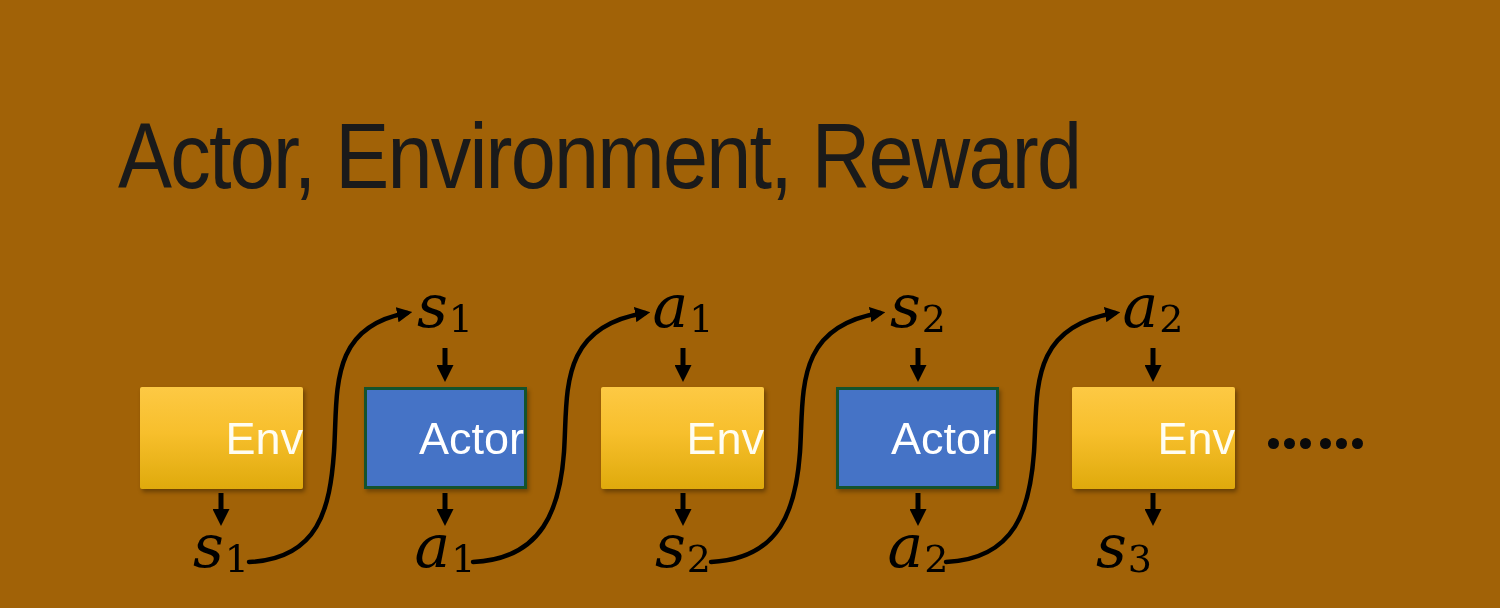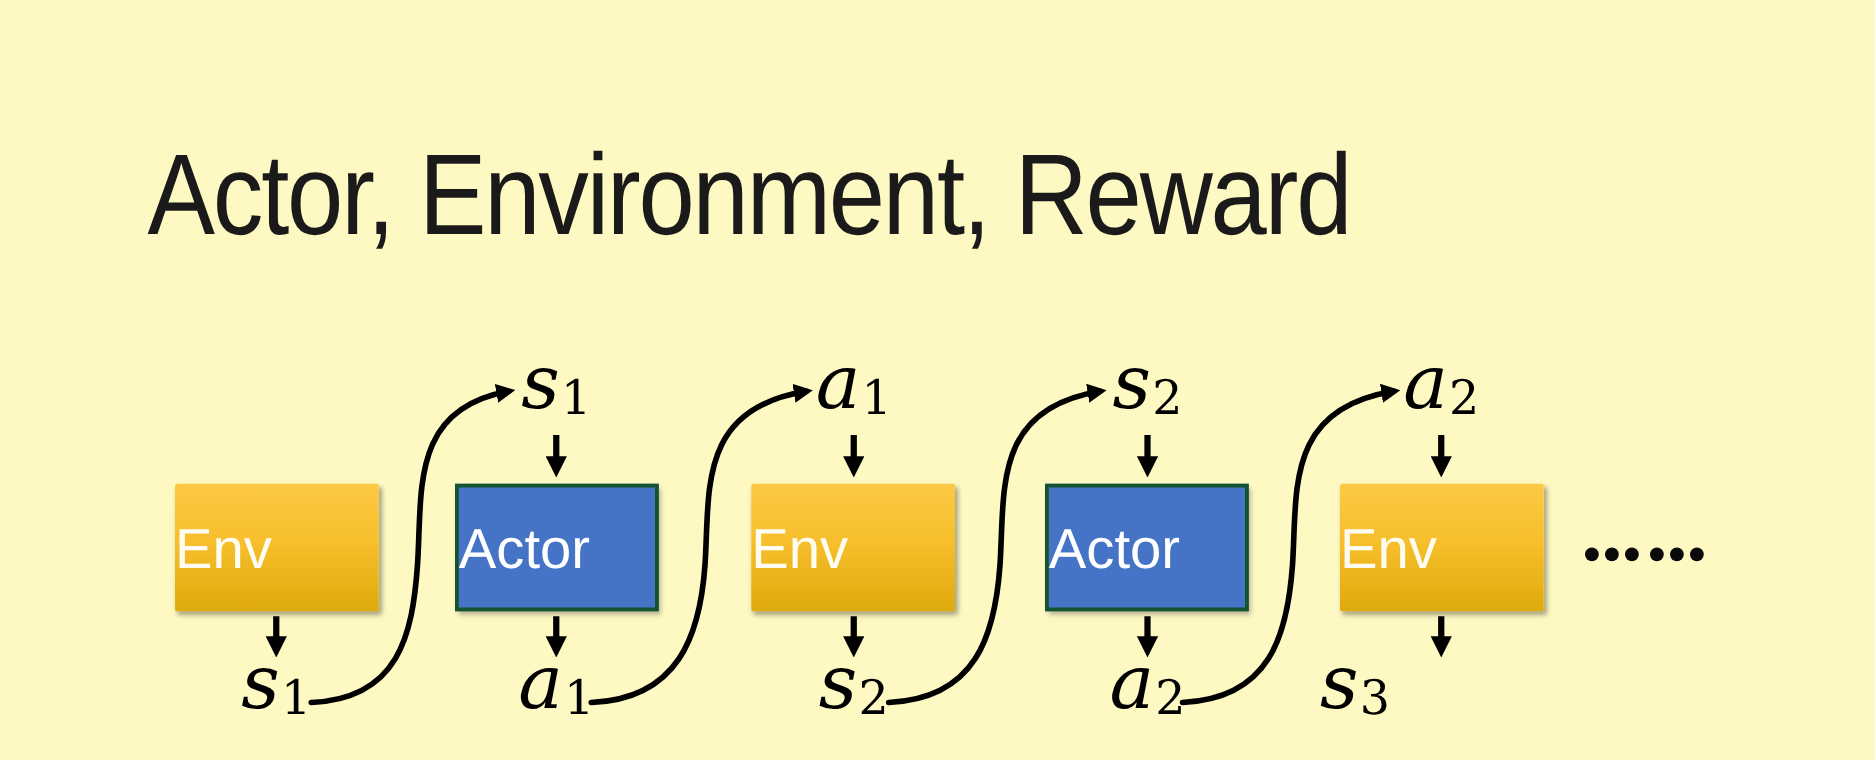--- a/index.html
+++ b/index.html
@@ -1,31 +1,31 @@
 <!DOCTYPE html>
 <html><head>
 <meta charset="utf-8">
 <style>
   html,body { margin:0; padding:0; background:#ffffff; }
   .slide {
-    position:relative; width:1500px; height:608px; background:#fef9c3;
+    position:relative; width:1500px; height:608px; background:#a16207;
     overflow:hidden; font-family:"Liberation Sans", sans-serif;
   }
   .title {
     position:absolute; left:118px; top:110px; margin:0;
     font-size:92px; font-weight:400; letter-spacing:-2px; line-height:1;
     color:#1a1a1a; white-space:nowrap;
     transform:scaleX(0.88); transform-origin:0 0;
   }
   .diagram { position:absolute; inset:0; }
   .arrow-layer { position:absolute; left:0; top:0; }
 
   .box {
     position:absolute; top:387px; width:163px; height:102px;
-    display:flex; align-items:center; justify-content:flex-start;
+    display:flex; align-items:center; justify-content:flex-end;
     font-size:45px; line-height:1; color:#ffffff; white-space:nowrap;
   }
   .box.env {
     background:linear-gradient(180deg, #FDC944 0%, #F7BF2C 45%, #DFAA0C 100%);
     border-radius:2px;
     box-shadow:2px 3px 4px rgba(0,0,0,0.35);
     color:#FFFDF2;
   }
   .box.actor {
     background:#4573C6;
@@ -119,21 +119,21 @@
     </div>
     <div class="mlabel bottom" style="left:445px">
       <span class="letter">a</span><span class="sub">1</span>
     </div>
     <div class="mlabel bottom" style="left:683px">
       <span class="letter">s</span><span class="sub">2</span>
     </div>
     <div class="mlabel bottom" style="left:918px">
       <span class="letter">a</span><span class="sub">2</span>
     </div>
-    <div class="mlabel bottom" style="left:1084px">
+    <div class="mlabel bottom" style="left:1124px">
       <span class="letter">s</span><span class="sub">3</span>
     </div>
 
     <div class="dots" role="img" aria-label="……">
       <div class="group">
         <div class="dot"></div>
         <div class="dot"></div>
         <div class="dot"></div>
       </div>
       <div class="group">

